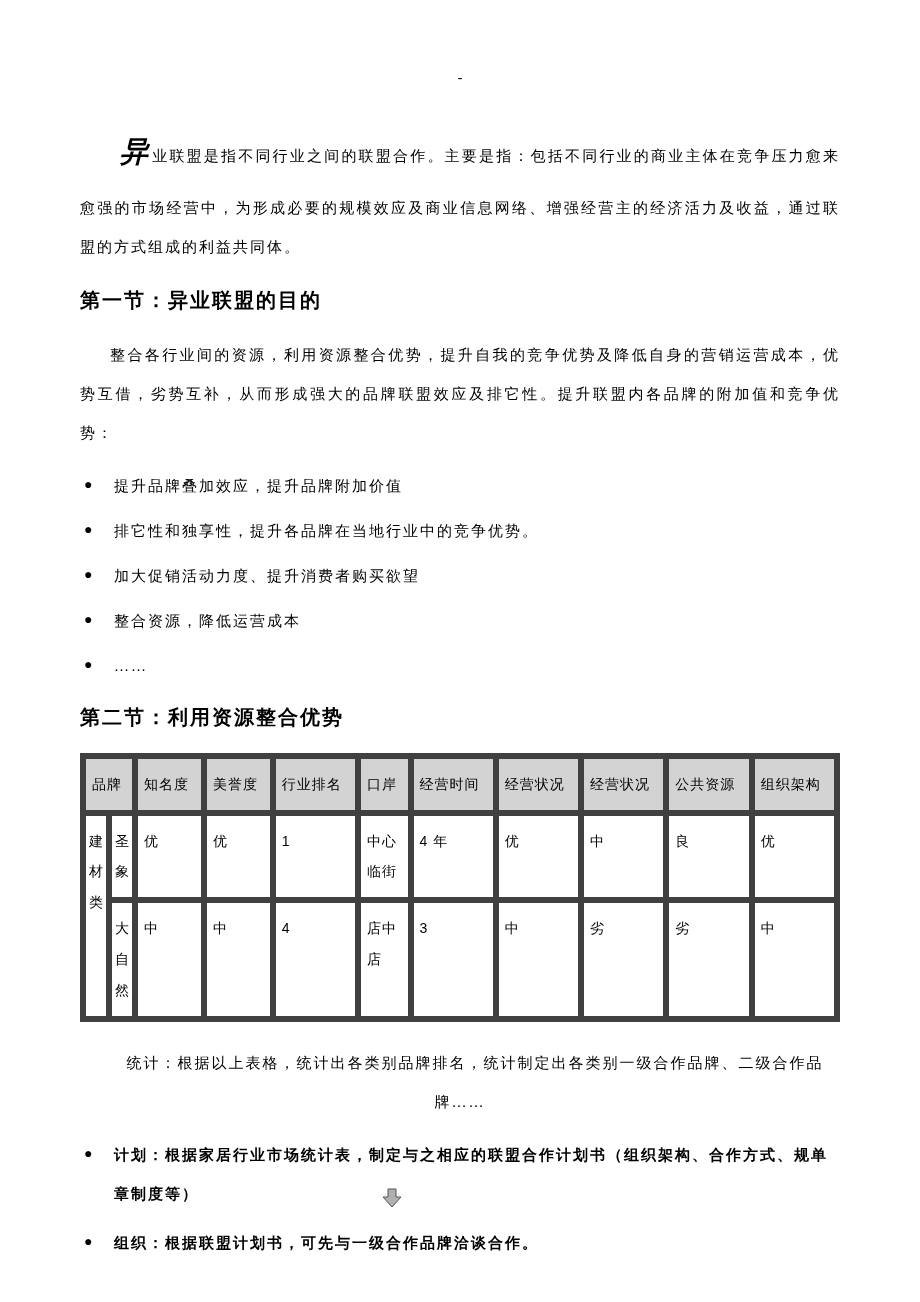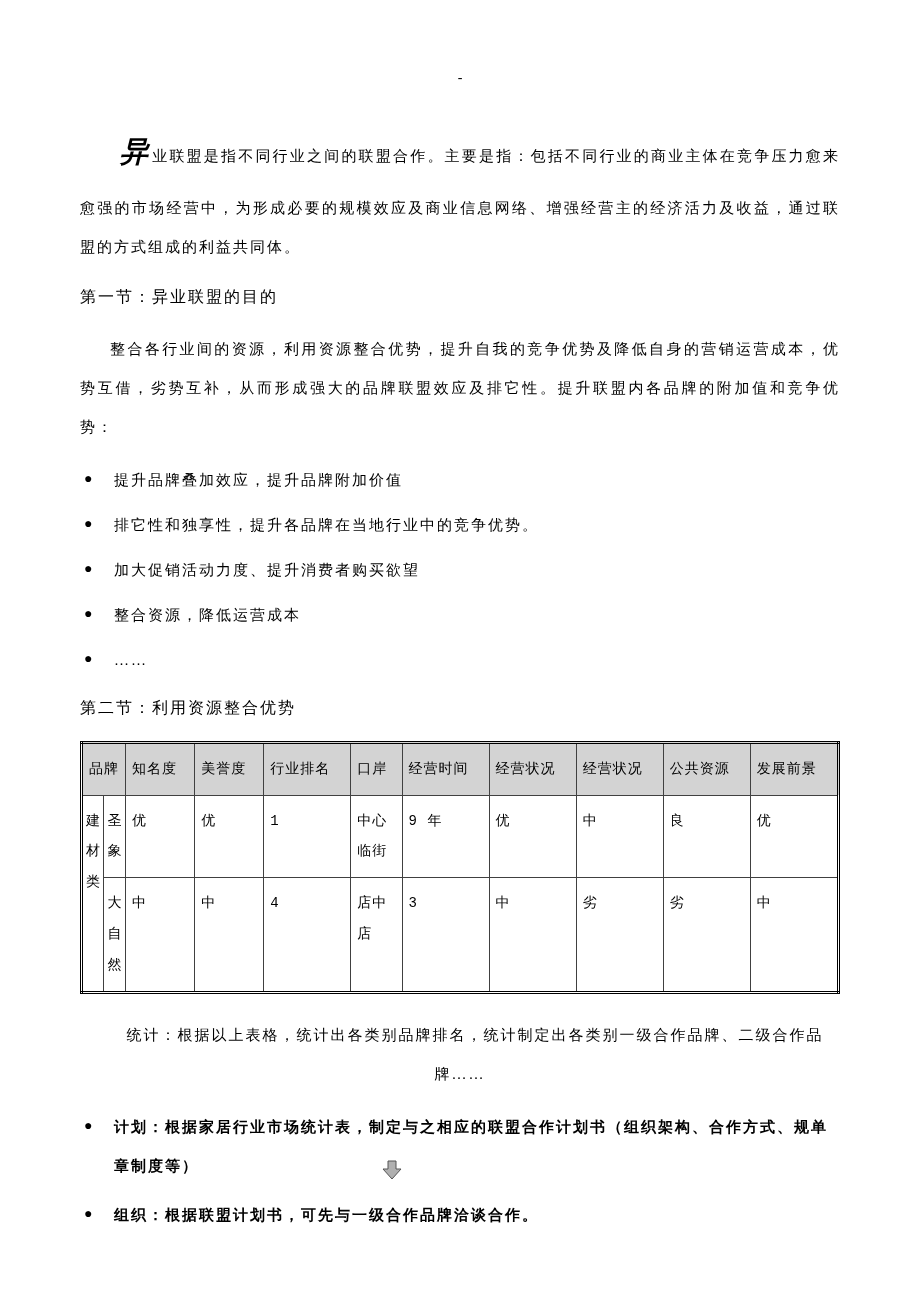--- a/index.html
+++ b/index.html
@@ -30,22 +30,22 @@
   .intro .dropcap {
     font-family: "KaiTi", "楷体", serif;
     font-size: 28px;
     font-weight: bold;
     font-style: italic;
     margin-left: 40px;
     margin-right: 2px;
   }
   .section-heading {
     font-family: "KaiTi", "楷体", serif;
-    font-weight: normal;
-    font-size: 16px;
+    font-weight: bold;
+    font-size: 20px;
     letter-spacing: 2px;
     margin: 18px 0 22px 0;
   }
   .para {
     line-height: 2.6;
     letter-spacing: 2px;
     text-align: justify;
     text-indent: 2em;
     margin-bottom: 14px;
   }
@@ -70,27 +70,27 @@
     font-size: 14px;
   }
   table.survey {
     width: 100%;
     border-collapse: collapse;
     border: 3px double #000;
     margin: 14px 0 22px 0;
     font-size: 14px;
   }
   table.survey th, table.survey td {
-    border: 1px solid #404040;
+    border: 6px solid #404040;
     padding: 10px 6px;
     text-align: left;
     vertical-align: top;
     line-height: 2.2;
     letter-spacing: 1px;
-    font-family: Liberation Mono, monospace;
+    font-family: Liberation Sans, sans-serif;
   }
   table.survey th {
     background: #d3d3d3;
     font-weight: normal;
   }
   table.survey td.rowgroup {
     width: 22px;
     padding: 10px 3px;
     text-align: center;
     letter-spacing: 0;
@@ -175,21 +175,21 @@
       <tr>
         <th colspan="2">品牌</th>
         <th>知名度</th>
         <th>美誉度</th>
         <th>行业排名</th>
         <th>口岸</th>
         <th>经营时间</th>
         <th>经营状况</th>
         <th>经营状况</th>
         <th>公共资源</th>
-        <th>发展前景</th>
+        <th>组织架构</th>
       </tr>
     </thead>
     <tbody>
       <tr>
         <td class="rowgroup" rowspan="2">
           <div class="vert-text" id="rowgroup-cell">
               <span>建</span>
               <span>材</span>
               <span>类</span>
             </div>
@@ -200,21 +200,21 @@
               <span>象</span>
             </div>
         </td>
         <td>优</td>
         <td>优</td>
         <td>1</td>
         <td id="loc0">
             <div>中心</div>
             <div>临街</div>
           </td>
-        <td>9 年</td>
+        <td>4 年</td>
         <td>优</td>
         <td>中</td>
         <td>良</td>
         <td>优</td>
       </tr>
       <tr>
         <td class="brandcell">
           <div class="vert-text" id="brand1">
               <span>大</span>
               <span>自</span>

